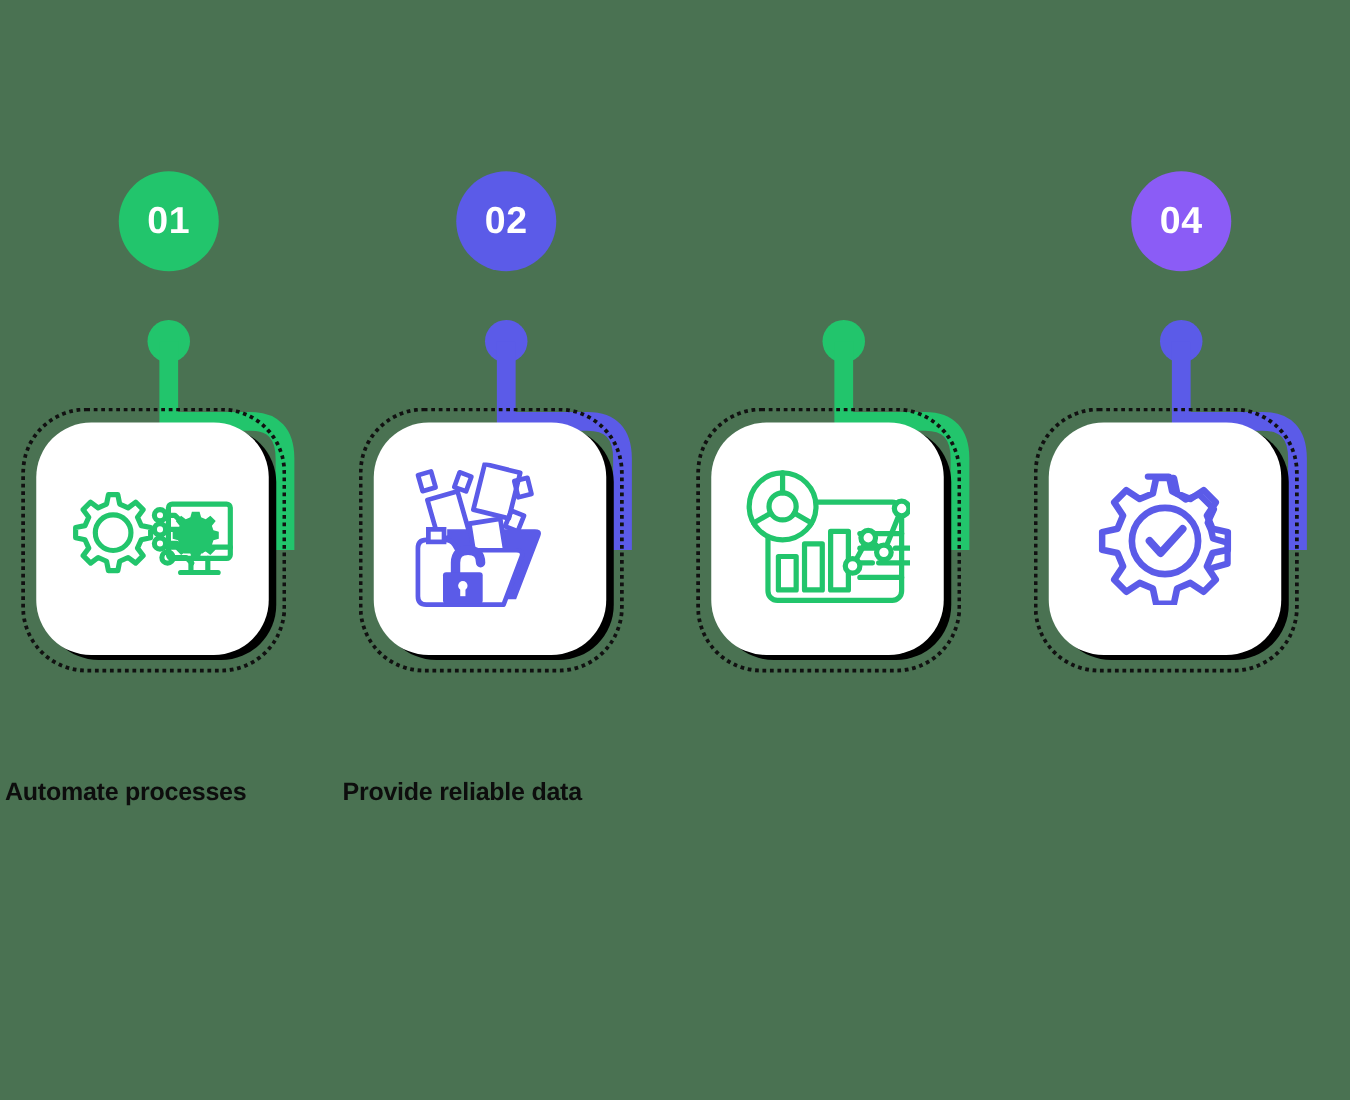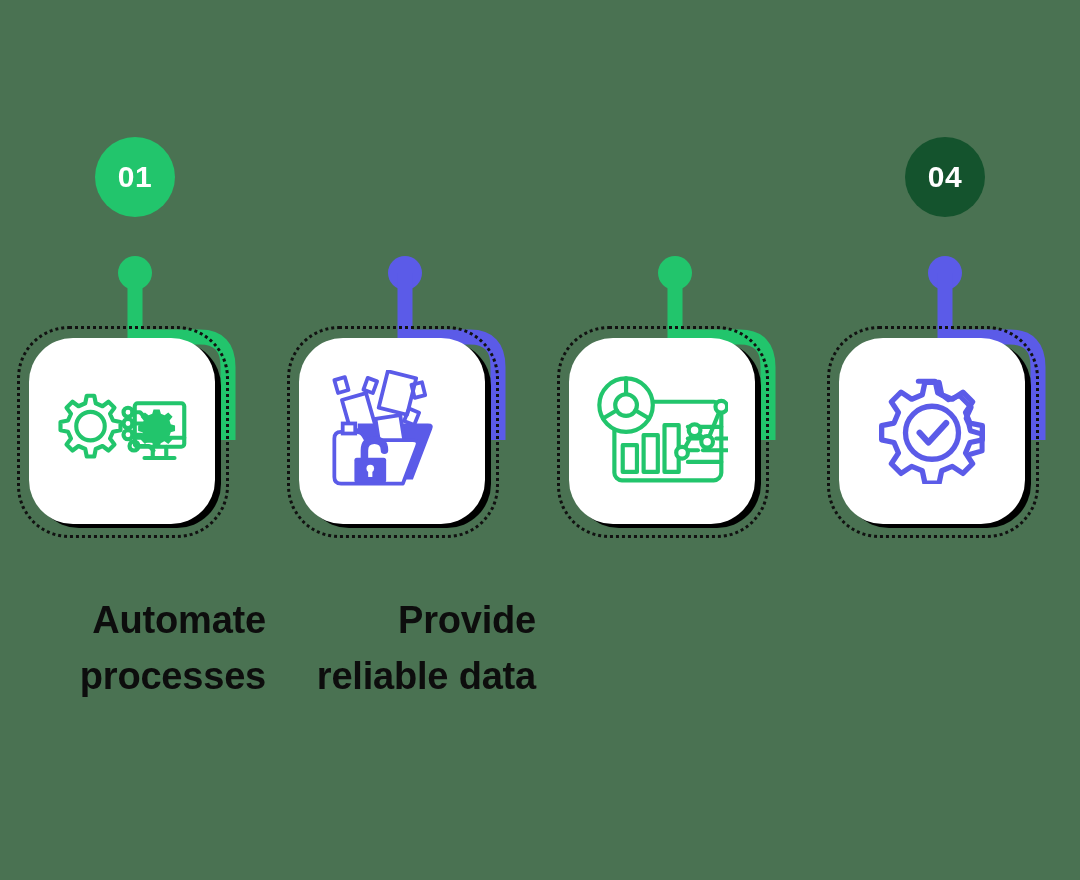--- a/index.html
+++ b/index.html
@@ -77,26 +77,26 @@
     width:186px; height:186px;
     background:#ffffff;
     border-radius:44px;
     display:flex; align-items:center; justify-content:center;
   }
   .card-face svg { display:block; }
 
   
   .caption {
     position:absolute;
-    left:50%; top:592px;
+    left:50%; top:620px;
     transform:translateX(-50%);
     width:262px;
-    text-align:right;
+    text-align:left;
     color:#0d0d0d;
-    font-size:38px;
+    font-size:20px;
     font-weight:700;
     line-height:1.48;
     letter-spacing:-0.2px;
   }
 </style>
 </head>
 <body style="background: rgb(74, 114, 82);">
 
 <div class="board">
 
@@ -142,20 +142,23 @@
                    L115 54 L110 48 L117 41 L123 45.5 L129 43 Z" fill="#22C56C" transform="translate(-2,-12) scale(0.82) translate(30,18)"></path>
         </svg>
       </div>
     </div>
 
     <div class="caption">Automate processes</div>
   </div>
 
   <div class="col" data-col="1">
 
+    <div class="badge" style="background:#5B5BE8;">
+      <span>02</span>
+    </div>
 
     <svg class="connector" viewBox="0 0 270 200">
       <circle cx="135" cy="18" r="17" fill="#5B5BE8"></circle>
       <path d="M135 18 L135 82 L200 82 Q228 82 228 112 L228 185" fill="none" stroke="#5B5BE8" stroke-width="15" stroke-linecap="butt"></path>
     </svg>
 
     <div class="card-wrap">
       <div class="card-dotted"></div>
       <div class="card-shadow"></div>
       <div class="card-face">
@@ -233,21 +236,21 @@
             <path d="M63.7 52 L47.5 42.5"></path>
           </g>
         </svg>
       </div>
     </div>
 
   </div>
 
   <div class="col" data-col="3">
 
-    <div class="badge" style="background:#14532d;">
+    <div class="badge" style="background:#8b5cf6;">
       <span>04</span>
     </div>
 
     <svg class="connector" viewBox="0 0 270 200">
       <circle cx="135" cy="18" r="17" fill="#5B5BE8"></circle>
       <path d="M135 18 L135 82 L200 82 Q228 82 228 112 L228 185" fill="none" stroke="#5B5BE8" stroke-width="15" stroke-linecap="butt"></path>
     </svg>
 
     <div class="card-wrap">
       <div class="card-dotted"></div>

